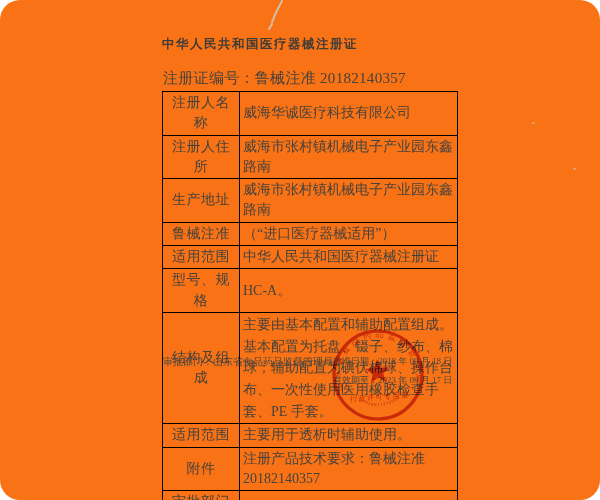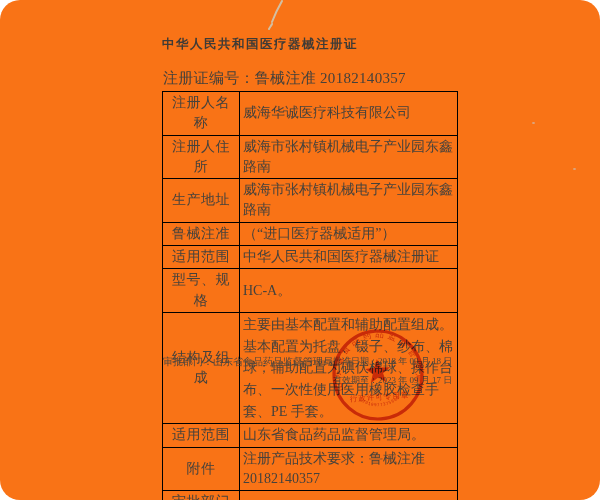--- a/index.html
+++ b/index.html
@@ -94,21 +94,21 @@
     <tr class="r7">
       <td class="lbl">型号、规格</td>
       <td class="val">HC-A。</td>
     </tr>
     <tr class="r8">
       <td class="lbl">结构及组成</td>
       <td class="val">主要由基本配置和辅助配置组成。基本配置为托盘、镊子、纱布、棉球；辅助配置为碘伏棉球、操作台布、一次性使用医用橡胶检查手套、PE 手套。</td>
     </tr>
     <tr class="r9">
       <td class="lbl">适用范围</td>
-      <td class="val">山东省食品药品监督管理局。</td>
+      <td class="val">主要用于透析时辅助使用。</td>
     </tr>
     <tr class="r10">
       <td class="lbl">附件</td>
       <td class="val">注册产品技术要求：鲁械注准 20182140357</td>
     </tr>
     <tr class="r11">
       <td class="lbl">审批部门</td>
       <td class="val"></td>
     </tr>
     <tr class="r12">

